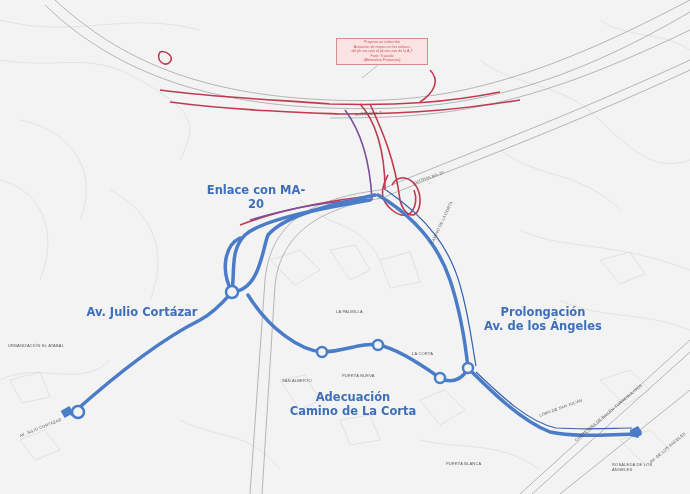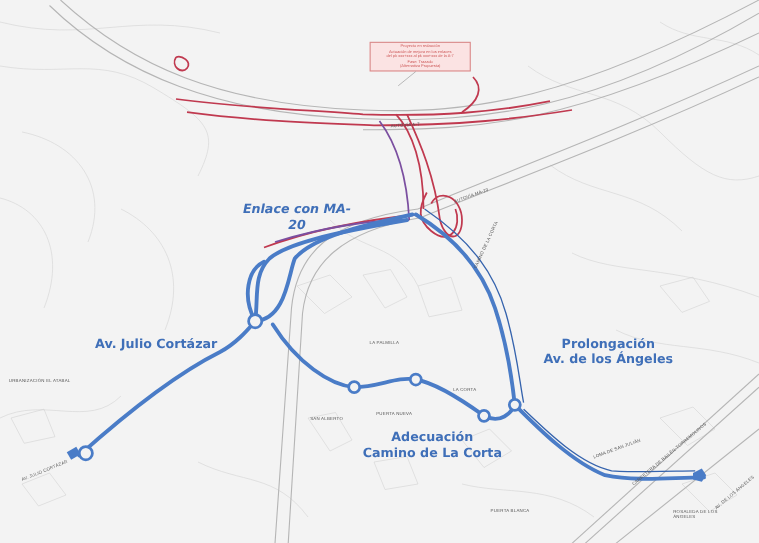--- a/index.html
+++ b/index.html
@@ -119,31 +119,31 @@
     <div>Proyecto en redacción</div>
     <div>Actuación de mejora en los enlaces</div>
     <div>del pk xxx+xxx al pk xxx+xxx de la A-7</div>
     <div>Fase: Trazado</div>
     <div>(Alternativa Propuesta)</div>
   </div>
   <svg width="690" height="494" style="pointer-events:none">
     <line x1="378" y1="65" x2="362" y2="78" stroke="#999" stroke-width="0.6"></line>
   </svg>
 
-  <div class="label" style="left:215px;top:183px;width:110px;font-style:italic;">
+  <div class="label" style="left:201px;top:183px;width:110px;">
     <span>Enlace con MA-20</span>
   </div>
   <div class="label" style="left:82px;top:305px;width:120px;">
     <div>Av. Julio Cortázar</div>
   </div>
-  <div class="label" style="left:488px;top:305px;width:130px;text-align:center;">
+  <div class="label" style="left:478px;top:305px;width:130px;text-align:center;">
     <div>Prolongación</div>
     <div>Av. de los Ángeles</div>
   </div>
-  <div class="label" style="left:288px;top:390px;width:130px;margin-left:40px;">
+  <div class="label" style="left:288px;top:390px;width:130px;">
     <div>Adecuación</div>
     <div>Camino de La Corta</div>
   </div>
 
   <div class="small" style="left:355px;top:111px;transform:rotate(-4deg);">AUTOVÍA A-7</div>
   <div class="small" style="left:412px;top:175px;transform:rotate(-20deg);">AUTOVÍA MA-20</div>
   <div class="small" style="left:18px;top:425px;transform:rotate(-22deg);">AV. JULIO CORTÁZAR</div>
   <div class="small" style="left:418px;top:220px;transform:rotate(-65deg);">CAMINO DE LA CORTA</div>
   <div class="small" style="left:565px;top:410px;transform:rotate(-40deg);">CARRETERA DE BAILÉN-TORREMOLINOS</div>
   <div class="small" style="left:645px;top:445px;transform:rotate(-40deg);">AV. DE LOS ÁNGELES</div>

